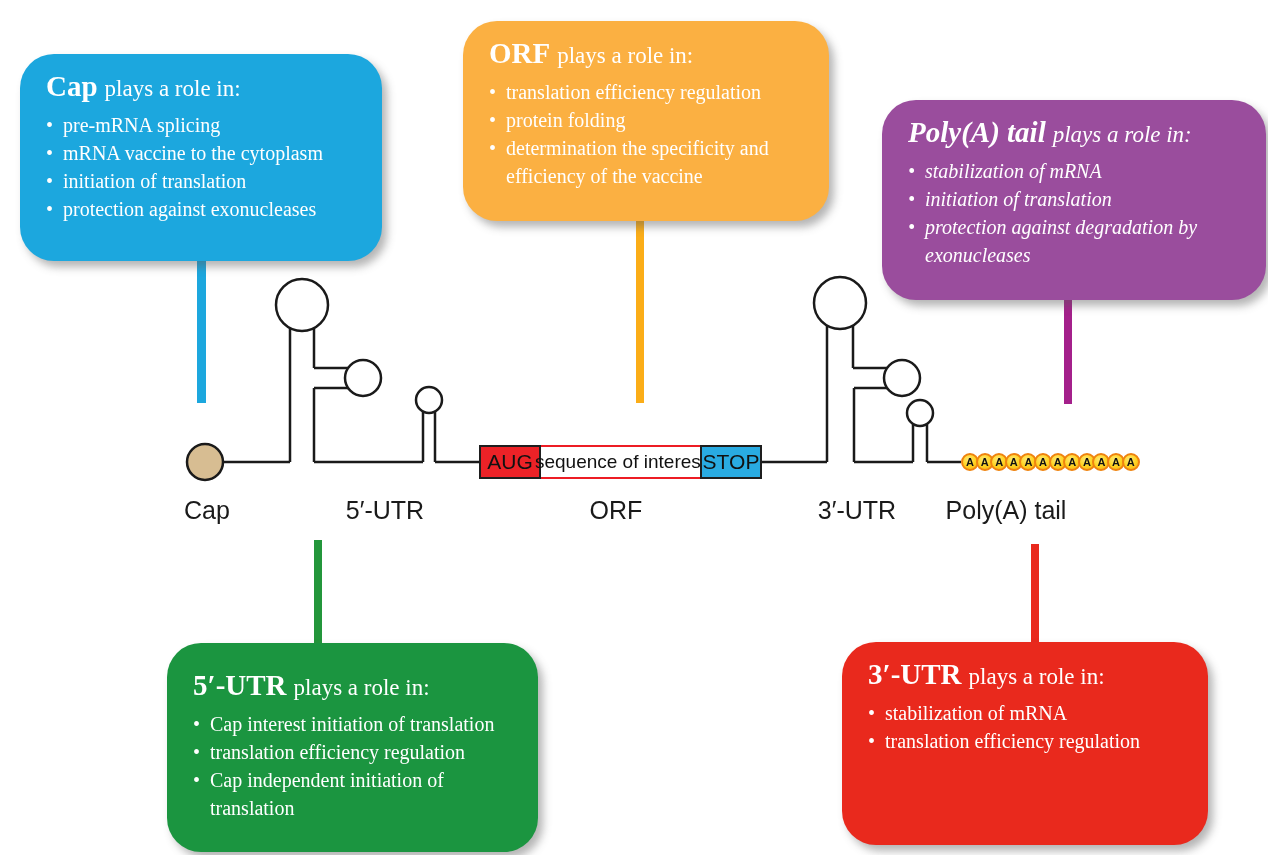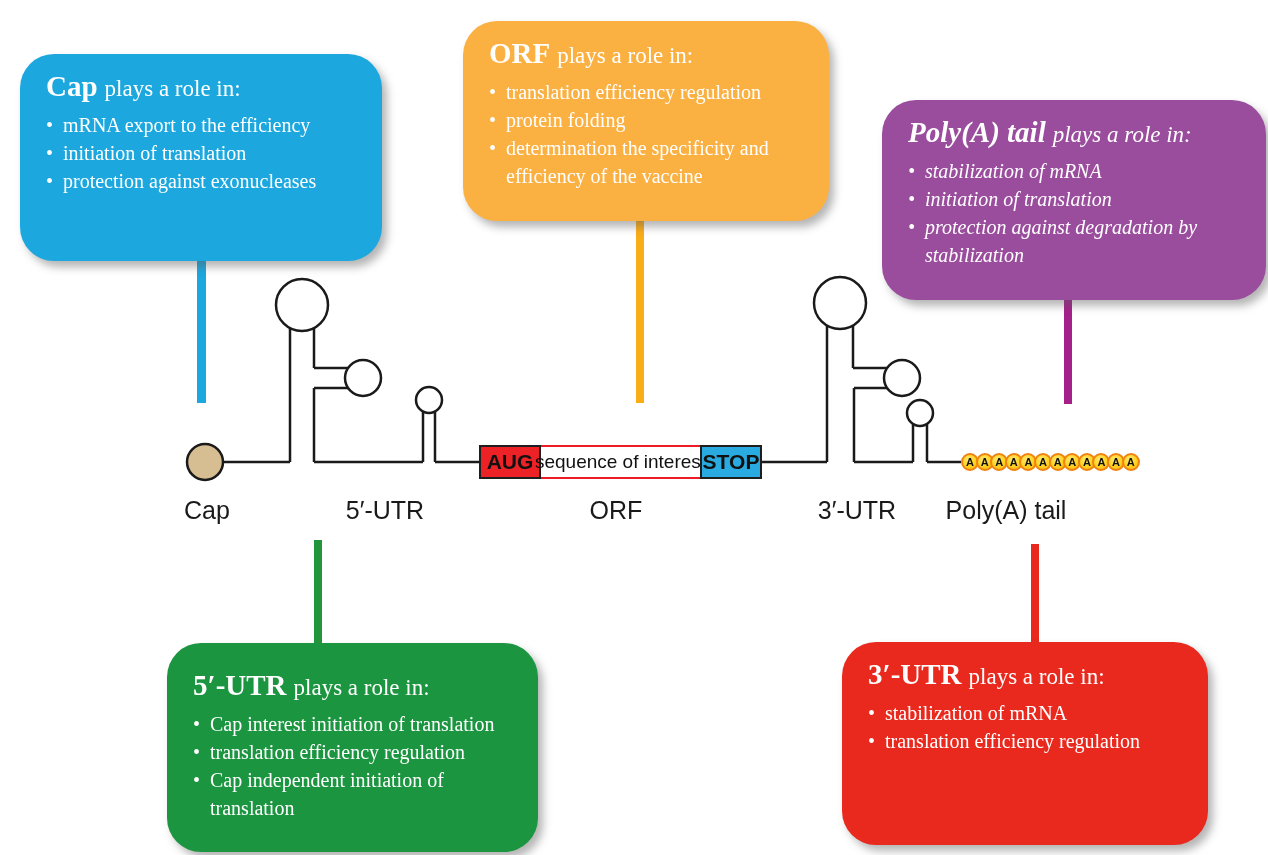--- a/index.html
+++ b/index.html
@@ -28,21 +28,21 @@
   #conn-polya{left:1064px;top:292px;width:8px;height:112px;}
   #conn-utr5 {left:314px; top:540px;width:8px;height:106px;}
   #conn-utr3 {left:1031px;top:544px;width:8px;height:100px;}
 
   
   .mrna-svg{position:absolute;left:0;top:0;}
 
   .orf-strip{position:absolute;left:479px;top:445px;height:34px;display:flex;
              font-family:"Liberation Sans",sans-serif;}
   .codon{width:62px;display:flex;align-items:center;justify-content:center;
-         font-size:21px;font-weight:700;color:#111;border:2px solid #1e1e1e;box-sizing:border-box;}
+         font-size:21px;font-weight:400;color:#111;border:2px solid #1e1e1e;box-sizing:border-box;}
   .seq{width:159px;display:flex;align-items:center;justify-content:center;background:#fff;
        border:2px solid #ED1C24;border-left:none;border-right:none;box-sizing:border-box;
        font-size:19px;color:#111;white-space:nowrap;}
 
   .beads{position:absolute;left:961px;top:453px;display:flex;}
   .bead{width:18px;height:18px;border-radius:50%;box-sizing:border-box;margin-left:-3.4px;
         background:radial-gradient(circle at 40% 32%, #ffe873, #ffd21e 55%, #f9a61a);
         border:2px solid #ef830f;display:flex;align-items:center;justify-content:center;
         font:700 11px "Liberation Sans",sans-serif;color:#111;}
   .bead:first-child{margin-left:0;}
@@ -80,21 +80,22 @@
   <div class="connector" id="conn-orf" style="background: rgb(251, 173, 24);"></div>
   <div class="connector" id="conn-polya" style="background: rgb(164, 32, 139);"></div>
   <div class="connector" id="conn-utr5" style="background: rgb(35, 150, 59);"></div>
   <div class="connector" id="conn-utr3" style="background: rgb(233, 41, 29);"></div>
 
   <div class="callout" id="box-cap" style="background: rgb(28, 167, 222);">
     <div class="callout-head">
       <b class="ct">Cap</b><span>plays a role in:</span>
     </div>
     <ul class="bullets">
-      <li>mRNA export to the efficiency</li>
+      <li>pre-mRNA splicing</li>
+      <li>mRNA vaccine to the cytoplasm</li>
       <li>initiation of translation</li>
       <li>protection against exonucleases</li>
     </ul>
   </div>
 
   <div class="callout" id="box-orf" style="background: rgb(251, 176, 66);">
     <div class="callout-head">
       <b class="ct">ORF</b><span>plays a role in:</span>
     </div>
     <ul class="bullets">
@@ -104,21 +105,21 @@
     </ul>
   </div>
 
   <div class="callout" id="box-polya" style="background: rgb(154, 77, 157);">
     <div class="callout-head">
       <b class="ct">Poly(A) tail</b><span>plays a role in:</span>
     </div>
     <ul class="bullets">
       <li>stabilization of mRNA</li>
       <li>initiation of translation</li>
-      <li>protection against degradation by stabilization</li>
+      <li>protection against degradation by exonucleases</li>
     </ul>
   </div>
 
   <div class="callout" id="box-utr5" style="background: rgb(27, 149, 64);">
     <div class="callout-head">
       <b class="ct">5′-UTR</b><span>plays a role in:</span>
     </div>
     <ul class="bullets">
       <li>Cap interest initiation of translation</li>
       <li>translation efficiency regulation</li>

